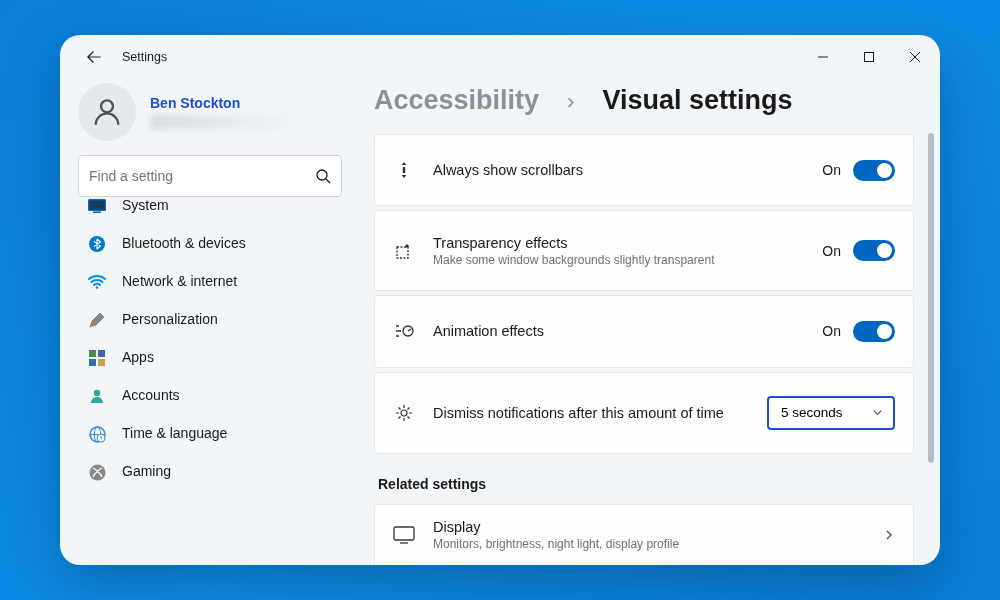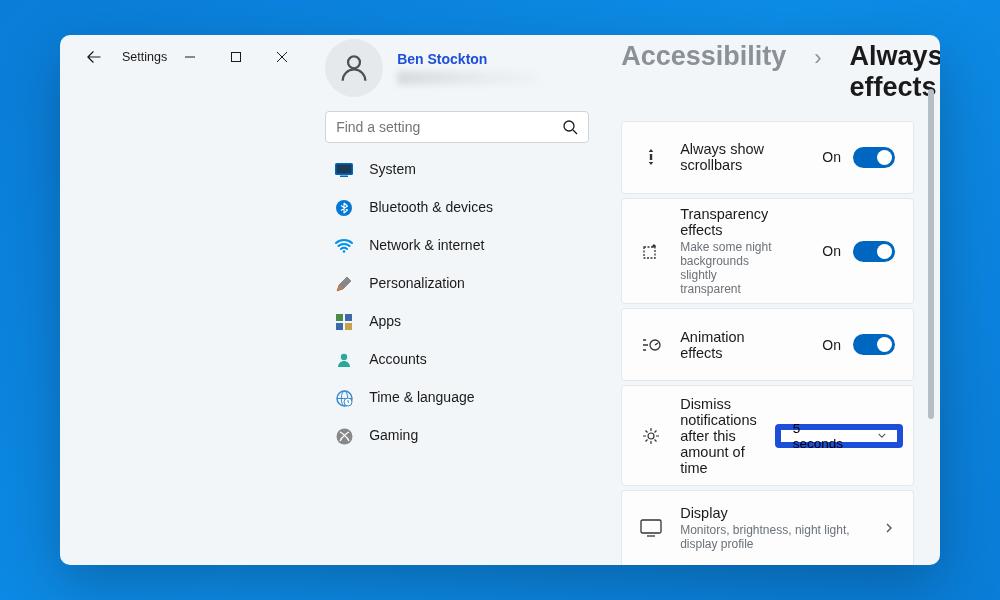--- a/index.html
+++ b/index.html
@@ -3,39 +3,39 @@
 <meta charset="utf-8">
 <style>
 * { box-sizing: border-box; margin: 0; padding: 0; font-family: 'Segoe UI', -apple-system, sans-serif; }
 body {
   width: 1000px; height: 600px; overflow: hidden;
   background: linear-gradient(135deg, #0a7dd8 0%, #0d8de8 50%, #0a7dd8 100%);
   display: flex; align-items: center; justify-content: center;
 }
 .window {
   width: 880px; height: 530px; background: #f3f6f8;
-  border-radius: 10px; box-shadow: 0 20px 60px rgba(0,0,0,0.25);
-  display: flex; flex-direction: row; overflow: hidden;
+  border-radius: 20px; box-shadow: 0 20px 60px rgba(0,0,0,0.25);
+  display: flex; flex-direction: column; overflow: hidden;
 }
 .titlebar {
   height: 44px; display: flex; align-items: center; padding: 0 2px 0 18px;
 }
 .back-btn { width:32px; height:32px; display:flex; align-items:center; justify-content:center; border-radius:4px; cursor:pointer; }
 .app-title { font-size: 12.5px; margin-left: 12px; color:#1a1a1a;}
 .spacer { flex: 1; }
 .win-btn { width: 46px; height: 32px; display:flex; align-items:center; justify-content:center; cursor:pointer;}
 .content-area { flex:1; display:flex; overflow:hidden; }
 
 .sidebar { width: 300px; padding: 0 18px 0 18px; display:flex; flex-direction:column; }
 .profile { display:flex; align-items:center; gap:14px; padding: 4px 0 14px 0;}
 .avatar { width:58px; height:58px; border-radius:50%; background:#e6e9ec; display:flex; align-items:center; justify-content:center;}
 .profile-name{font-size:14px; font-weight:600; color:#1d4ed8;}
 .profile-sub{width:140px; height:14px; margin-top:4px; background:linear-gradient(90deg,#d6dbdf 0%,#e8ecef 60%,#f0f3f5 100%); filter:blur(3px); border-radius:2px;}
 
-.search-box { height:32px; background:#fff; border:1px solid #d0d4d8; border-radius:4px; display:flex; align-items:center; padding:0 10px; margin-bottom:18px;}
+.search-box { height:42px; background:#fff; border:1px solid #d0d4d8; border-radius:4px; display:flex; align-items:center; padding:0 10px; }
 .search-input{flex:1; border:none; outline:none; font-size:14px; background:transparent; color:#666;}
 
 .nav-scroll{flex:1; position:relative; overflow:hidden;}
 .nav-list{display:flex; flex-direction:column;}
 .nav-item{height:38px; display:flex; align-items:flex-start; gap:16px; padding:0 10px; border-radius:4px; cursor:pointer; font-size:14px; color:#1a1a1a;}
 .nav-icon{width:18px; height:18px; display:flex; align-items:center; justify-content:center; font-size:15px;}
 
 .main { flex:1; padding: 0 26px 0 14px; display:flex; flex-direction:column; overflow:hidden; position:relative;}
 .breadcrumb{display:flex; align-items:baseline; gap:28px; padding: 6px 0 18px 0;}
 .bc-parent{font-size:27px; font-weight:600; color:#8a9199;}
@@ -48,21 +48,21 @@
 .setting-icon{width:22px; height:22px; display:flex; align-items:center; justify-content:center; color:#333; flex-shrink:0;}
 .setting-body{flex:1; display:flex; flex-direction:column; justify-content:center;}
 .setting-title{font-size:14.5px; color:#1a1a1a;}
 .setting-sub{font-size:12px; color:#6b7278; margin-top:2px; max-width:320px;}
 .setting-ctrl{display:flex; align-items:center; gap:12px;}
 .state-label{font-size:14px; color:#1a1a1a;margin-left:24px;}
 
 .toggle{width:42px; height:21px; background:#0067c0; border-radius:11px; position:relative; cursor:pointer;}
 .toggle::after{content:''; position:absolute; right:3px; top:3px; width:15px; height:15px; background:#fff; border-radius:50%;}
 
-.select-box{height:24px; min-width:128px; background:#fff; border:6px solid #1d4ed8; border-radius:4px; display:flex; align-items:center; justify-content:space-between; padding:0 10px 0 12px; font-size:13.5px; cursor:pointer;gap:29px;}
+.select-box{height:34px; min-width:128px; background:#fff; border:2px solid #1d4ed8; border-radius:4px; display:flex; align-items:center; justify-content:space-between; padding:0 10px 0 12px; font-size:13.5px; cursor:pointer;gap:29px;}
 
 .section-header{font-size:14px; font-weight:600; color:#1a1a1a; margin:18px 0 8px 4px;}
 
 .link-card{background:#fdfdfe; border:1px solid #e4e8eb; border-radius:4px 4px 0 0; border-bottom:none; padding:14px 18px; display:flex; align-items:center; gap:18px;}
 .main-sb-thumb{position:absolute; right:6px; top:54px; width:6px; height:330px; background:#b6bec5; border-radius:3px;}
 
 svg{display:block;}
 </style>
 </head>
 <body>
@@ -209,21 +209,21 @@
 
         </div>
 
       </div>
     </aside>
 
     <main class="main">
       <div class="breadcrumb">
         <span class="bc-parent">Accessibility</span>
         <span class="bc-sep">›</span>
-        <span class="bc-current">Always effects</span>
+        <span class="bc-current">Visual settings</span>
       </div>
 
       <div class="settings-list">
 
         <div class="setting-card">
           <div class="setting-icon">
             <svg width="18" height="20" viewBox="0 0 18 20">
                 <path d="M9 2l-2.3 3h4.6zM9 18l-2.3-3h4.6z" fill="#333"></path>
                 <rect x="7.8" y="7" width="2.4" height="6" fill="#333"></rect>
               </svg>
@@ -239,21 +239,21 @@
 
         <div class="setting-card">
           <div class="setting-icon">
             <svg width="20" height="20" viewBox="0 0 20 20">
                 <path d="M13 3l2 2-2 2-2-2z" fill="#333"></path>
                 <rect x="3" y="6" width="11" height="11" stroke="#333" stroke-width="1.3" stroke-dasharray="2 1.5" fill="none"></rect>
               </svg>
           </div>
           <div class="setting-body">
             <span class="setting-title">Transparency effects</span>
-            <span class="setting-sub">Make some night backgrounds slightly transparent</span>
+            <span class="setting-sub">Make some window backgrounds slightly transparent</span>
           </div>
           <div class="setting-ctrl">
             <span class="state-label">On</span>
             <div class="toggle"></div>
           </div>
         </div>
 
         <div class="setting-card">
           <div class="setting-icon">
             <svg width="20" height="18" viewBox="0 0 20 18">
@@ -284,20 +284,21 @@
             <span class="setting-title">Dismiss notifications after this amount of time</span>
           </div>
           <div class="select-box">
             <span>5 seconds</span>
             <svg width="11" height="11" viewBox="0 0 12 12">
                 <path d="M2 4l4 4 4-4" stroke="#555" stroke-width="1.3" fill="none"></path>
               </svg>
           </div>
         </div>
 
+        <div class="section-header">Related settings</div>
 
         <div class="link-card">
           <div class="setting-icon">
             <svg width="22" height="18" viewBox="0 0 22 18">
                 <rect x="1" y="1" width="20" height="13" rx="1.5" stroke="#333" stroke-width="1.3" fill="none"></rect>
                 <path d="M7 17h8" stroke="#333" stroke-width="1.3"></path>
               </svg>
           </div>
           <div class="setting-body">
             <span class="setting-title">Display</span>

